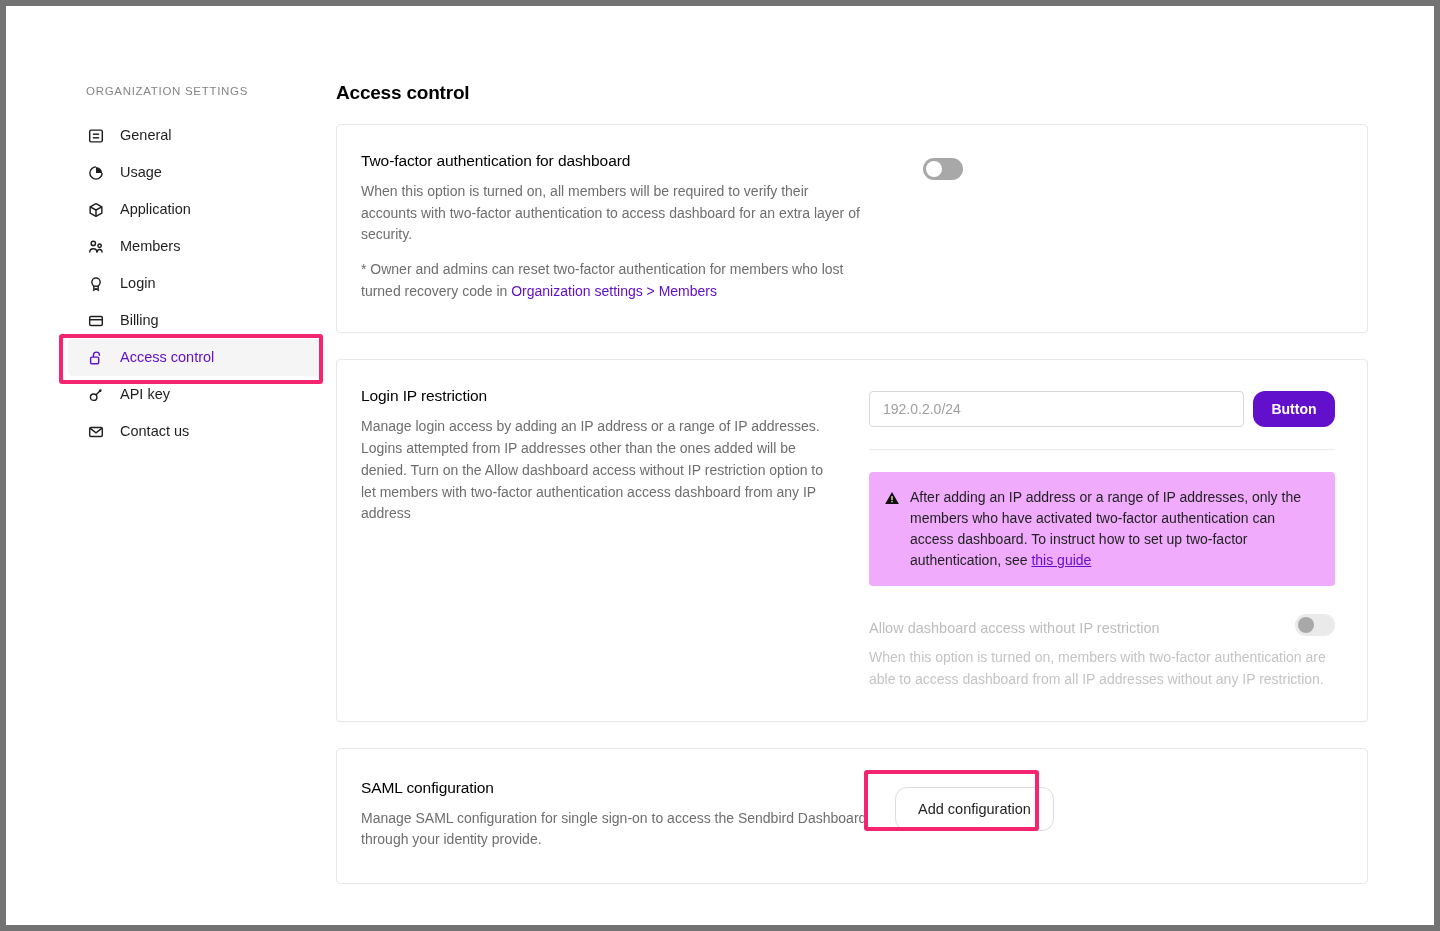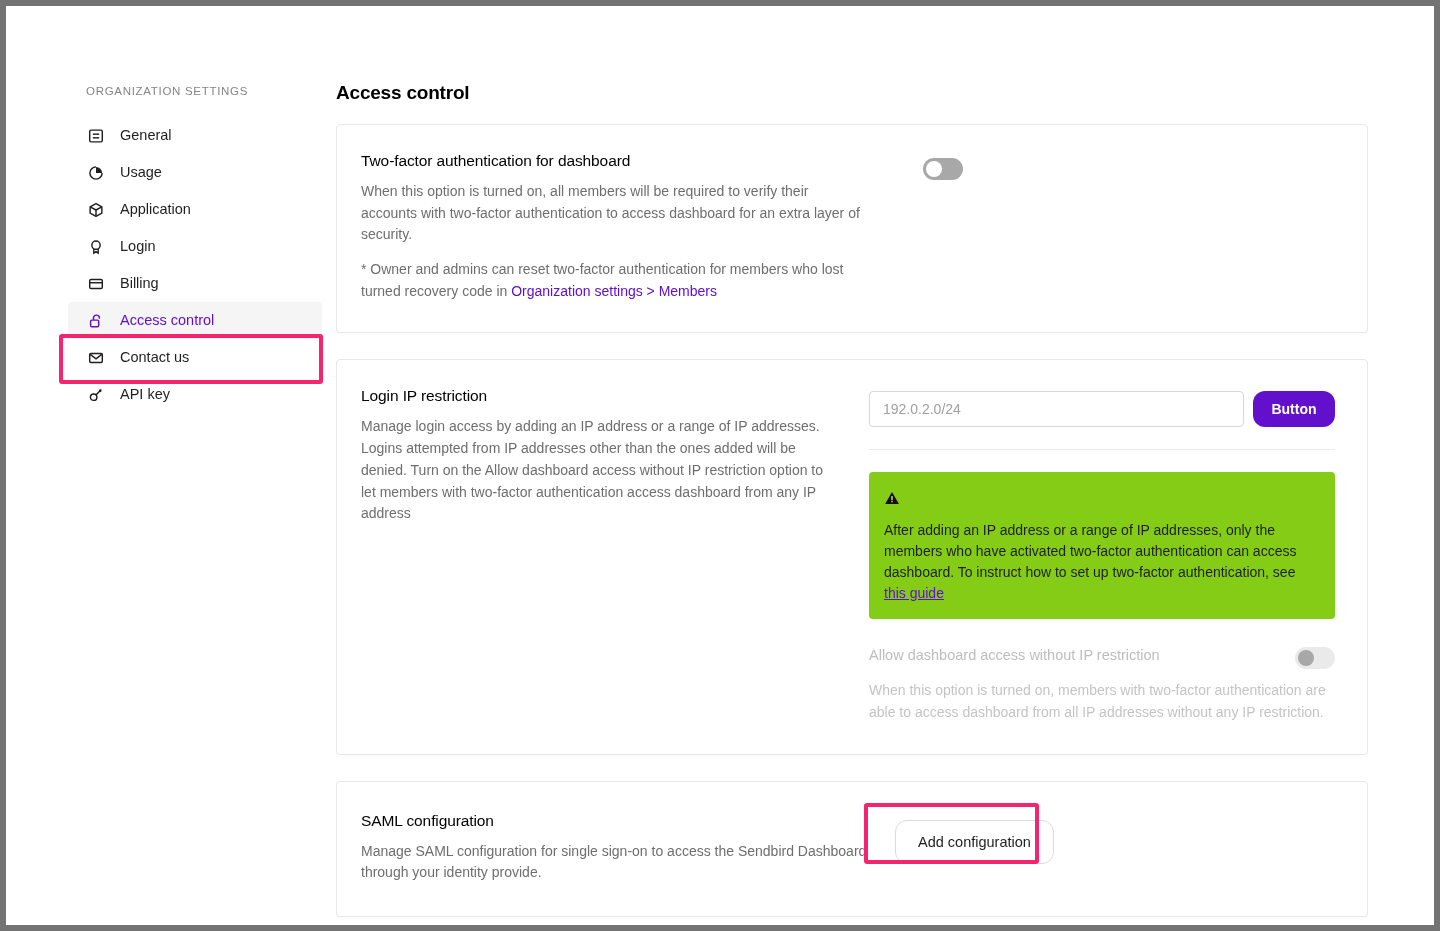--- a/index.html
+++ b/index.html
@@ -185,38 +185,37 @@
     font-family: "Liberation Sans", sans-serif;
   }
 
   .divider {
     height: 1px;
     background: #ebebeb;
     margin: 22px 0 22px 0;
   }
 
   .warning-box {
-    background: #84cc16;
+    background: #f0abfc;
     border-radius: 4px;
     padding: 15px 16px 16px 15px;
     display: flex;
     gap: 10px;
     align-items: flex-start;
-    flex-direction: column;
   }
   .warning-icon { flex: 0 0 16px; margin-top: 3px; color: #111111; }
   .warning-text {
     font-size: 14px;
     color: #1f1f1f;
     line-height: 1.48;
   }
 
   .allow-block { margin-top: 28px; }
   .allow-head {
-    display: flex; align-items: flex-start; justify-content: space-between;
+    display: flex; align-items: flex-end; justify-content: space-between;
     margin-bottom: 11px;
   }
   .allow-title { font-size: 14.5px; color: #bdbdbd; }
   .allow-body { font-size: 14px; color: #c4c4c4; line-height: 1.55; }
 
   
   .card-saml { display: flex; padding: 30px 32px 32px 24px; align-items: flex-start; }
   .card-saml .left { width: 510px; flex: 0 0 510px; }
   .card-saml .right { flex: 1; padding-left: 24px; padding-top: 8px; position: relative; }
 
@@ -278,20 +277,31 @@
         <span class="nav-icon">
           <svg width="18" height="18" viewBox="0 0 20 20" fill="none" stroke="currentColor" stroke-width="1.6" stroke-linejoin="round">
             <path d="M10 3 L16.5 6.6 L16.5 13.4 L10 17 L3.5 13.4 L3.5 6.6 Z"></path>
             <path d="M3.5 6.6 L10 10 L16.5 6.6"></path>
               <path d="M10 10 L10 17"></path>
           </svg>
         </span>
         <span class="nav-label">Application</span>
       </li>
 
+      <li class="nav-item">
+        <span class="nav-icon">
+          <svg width="18" height="18" viewBox="0 0 20 20" fill="none" stroke="currentColor" stroke-width="1.55">
+            <circle cx="7" cy="6" r="2.4"></circle>
+            <path d="M3 16c0-2.4 1.8-4 4-4s4 1.6 4 4"></path>
+            <circle cx="14" cy="8.6" r="1.9"></circle>
+            <path d="M11.2 16c0-2 1.2-3.3 2.8-3.3s2.8 1.3 2.8 3.3"></path>
+          </svg>
+        </span>
+        <span class="nav-label">Members</span>
+      </li>
 
       <li class="nav-item">
         <span class="nav-icon">
           <svg width="18" height="18" viewBox="0 0 20 20" fill="none" stroke="currentColor" stroke-width="1.6">
             <circle cx="10" cy="8" r="4.6"></circle>
             <path d="M7.6 12.2 L7.6 16.8 L10 15.2 L12.4 16.8 L12.4 12.2"></path>
           </svg>
         </span>
         <span class="nav-label">Login</span>
       </li>
@@ -307,41 +317,41 @@
       </li>
 
       <li class="nav-item active">
         <span class="nav-icon">
           <svg width="18" height="18" viewBox="0 0 20 20" fill="none" stroke="currentColor" stroke-width="1.6">
             <rect x="4" y="9" width="9" height="7.4" rx="1.3"></rect>
             <path d="M7.2 9 V6.8 a3.3 3.3 0 0 1 6.6 0 V7.6"></path>
           </svg>
         </span>
         <span class="nav-label">Access control</span>
-      </li>
-
-      <li class="nav-item">
-        <span class="nav-icon">
-          <svg width="18" height="18" viewBox="0 0 20 20" fill="none" stroke="currentColor" stroke-width="1.6">
-            <rect x="3" y="5" width="14" height="10" rx="1.3"></rect>
-            <path d="M3.6 6 L10 11 L16.4 6"></path>
-          </svg>
-        </span>
-        <span class="nav-label">Contact us</span>
       </li>
 
       <li class="nav-item">
         <span class="nav-icon">
           <svg width="18" height="18" viewBox="0 0 20 20" fill="none" stroke="currentColor" stroke-width="1.6">
             <circle cx="7.4" cy="12.4" r="3.6"></circle>
             <line x1="10.1" y1="9.8" x2="16" y2="4"></line>
             <line x1="13.6" y1="4.3" x2="15.6" y2="6.3"></line>
           </svg>
         </span>
         <span class="nav-label">API key</span>
+      </li>
+
+      <li class="nav-item">
+        <span class="nav-icon">
+          <svg width="18" height="18" viewBox="0 0 20 20" fill="none" stroke="currentColor" stroke-width="1.6">
+            <rect x="3" y="5" width="14" height="10" rx="1.3"></rect>
+            <path d="M3.6 6 L10 11 L16.4 6"></path>
+          </svg>
+        </span>
+        <span class="nav-label">Contact us</span>
       </li>
 
     </ul>
 
     <div class="hl-access"></div>
   </nav>
 
   <main class="main">
 
     <h1 class="page-title">Access control</h1>

